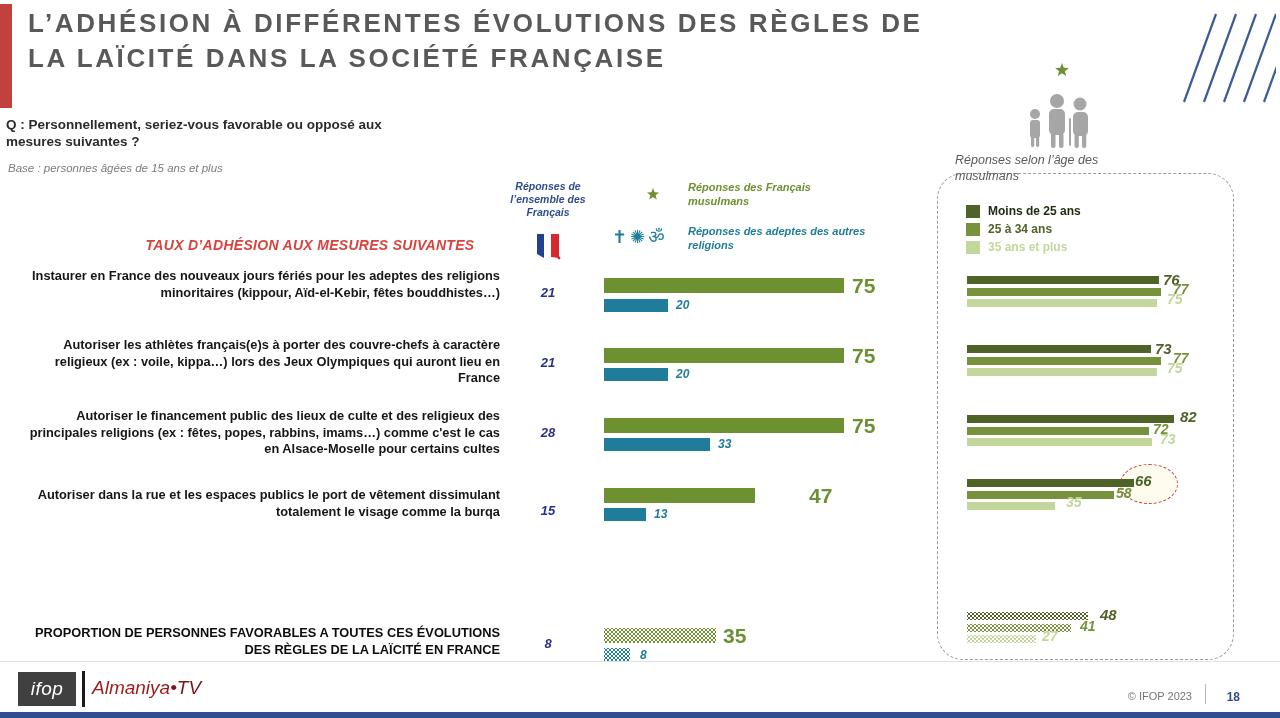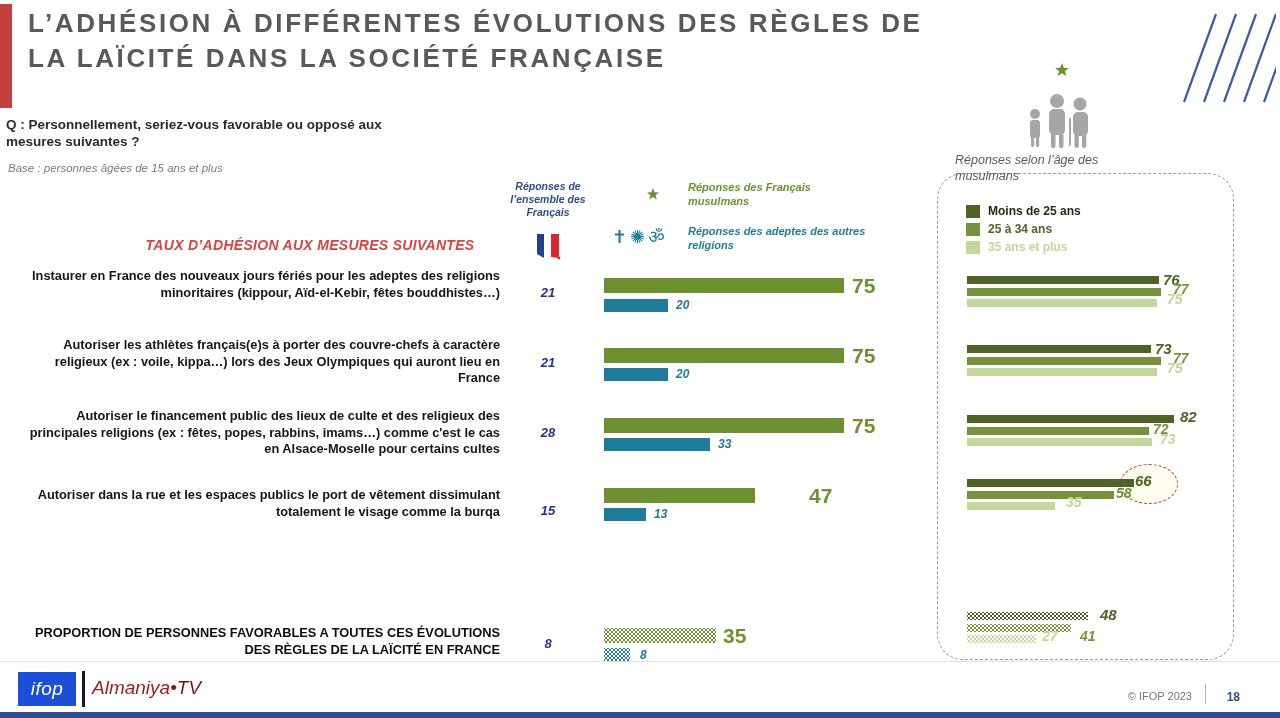--- a/index.html
+++ b/index.html
@@ -120,21 +120,21 @@
     background-image:radial-gradient(#c3d69b 45%,transparent 47%),radial-gradient(#c3d69b 45%,transparent 47%);
     background-size:4px 4px;background-position:0 0,2px 2px;}
 
   #highlight-circle{
     left:1120px;top:464px;width:56px;height:38px;
     border:1.6px dashed #cf3b34;border-radius:50%;background:#fdfcee;
   }
 
   
   #footer-rule{left:0;top:661px;width:1280px;height:1px;background:#e2e2e2;}
-  #ifop-logo{left:18px;top:672px;width:58px;height:34px;background:#1d4ed8;
+  #ifop-logo{left:18px;top:672px;width:58px;height:34px;background:#404040;
     color:#fff;font-size:19px;font-style:italic;line-height:34px;text-align:center;letter-spacing:.5px;}
   #logo-div{left:82px;top:671px;width:3px;height:36px;background:#1a1a1a;}
   #almaniya{left:92px;top:673px;width:110px;height:32px;
     font-size:19px;font-style:italic;color:#9d1b1b;line-height:30px;}
   #copyright{right:88px;top:690px;font-size:11px;color:#767676;}
   #pg-sep{right:74px;top:684px;width:1px;height:20px;background:#b9b9b9;}
   #page-num{right:40px;top:690px;font-size:12px;font-weight:bold;color:#2f4d8f;}
   #footer-bar{left:0;top:712px;width:1280px;height:6px;background:#2f4d8f;}
 </style>
 </head>
@@ -268,21 +268,21 @@
 
 <div id="sum-label">PROPORTION DE PERSONNES FAVORABLES A TOUTES CES ÉVOLUTIONS DES RÈGLES DE LA LAÏCITÉ EN FRANCE</div>
 <div class="allfr-val" style="top:636px;">8</div>
 <div class="abs pat-green" style="left:604px;top:628px;width:112px;height:15px;"></div>
 <div class="lbl-green" style="left:723px;top:624px;">35</div>
 <div class="abs pat-teal" style="left:604px;top:648px;width:26px;height:13px;"></div>
 <div class="lbl-teal" style="left:640px;top:648px;">8</div>
 <div class="abs pat-d" style="left:967px;top:612px;width:121px;height:8px;"></div>
 <div class="rlbl d" style="left:1100px;top:606px;">48</div>
 <div class="abs pat-m" style="left:967px;top:624px;width:104px;height:8px;"></div>
-<div class="rlbl m" style="left:1080px;top:618px;margin-top:10px;">41</div>
+<div class="rlbl m" style="left:1080px;top:618px;">41</div>
 <div class="abs pat-l" style="left:967px;top:635px;width:69px;height:8px;"></div>
 <div class="rlbl l" style="left:1042px;top:628px;">27</div>
 
 <div class="abs" id="footer-rule"></div>
 <div class="abs" id="ifop-logo">ifop</div>
 <div class="abs" id="logo-div"></div>
 <div class="abs" id="almaniya">
   <span>Almaniya</span><span style="font-size:19px;color:#7a1616;font-style:italic;">•TV</span>
 </div>
 <div class="abs" id="copyright">© IFOP 2023</div>

